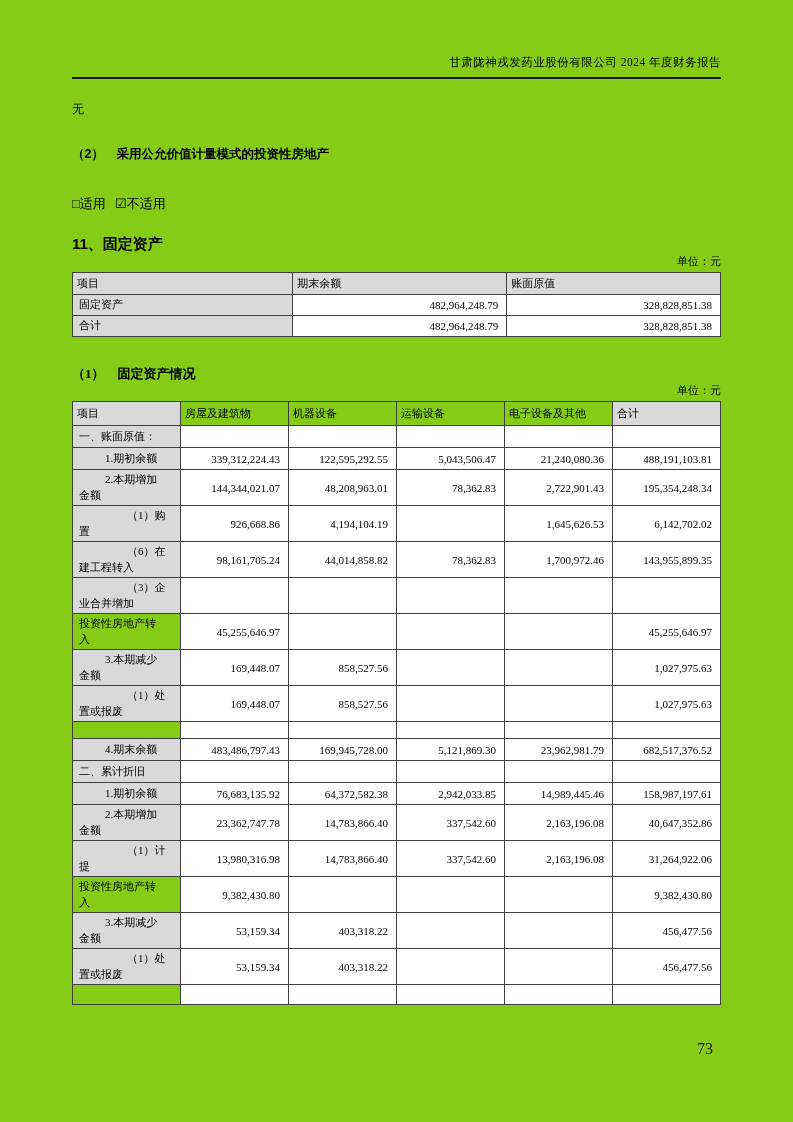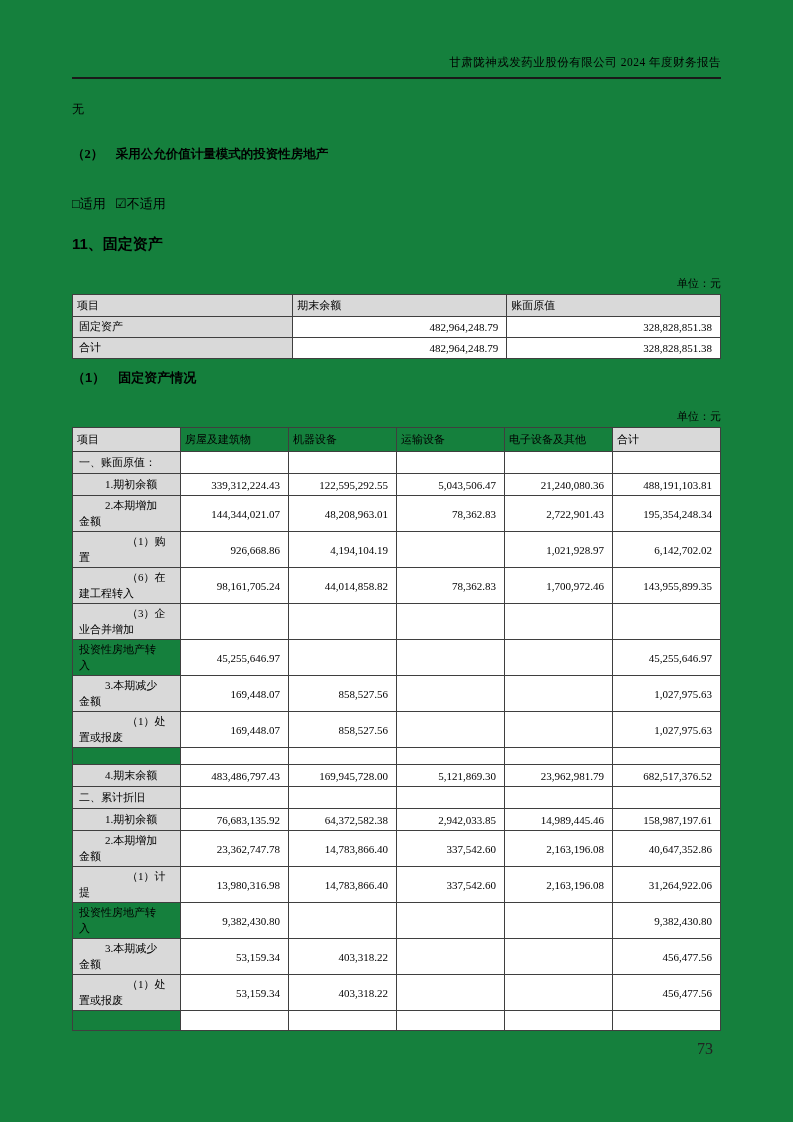--- a/index.html
+++ b/index.html
@@ -1,55 +1,54 @@
 <!DOCTYPE html>
 <html><head>
 <meta charset="utf-8">
 <style>
   * { margin:0; padding:0; box-sizing:border-box; }
   html,body { background:#e8e8e8; }
   .page {
     position:relative;
     width:793px; height:1122px;
     margin:0 auto;
-    background:#15803d;
+    background:#84cc16;
     font-family:"Liberation Serif","DejaVu Serif",serif;
     color:#000;
     overflow:hidden;
   }
   .content { padding:55px 72px 0 72px; }
 
   .doc-header {
     text-align:right;
     font-size:11.5px;
     letter-spacing:0.5px;
     padding-bottom:7px;
     border-bottom:2px solid #1a1a1a;
   }
 
   .none-text { margin-top:22px; font-size:12px; }
 
   .h-sub {
     margin-top:28px;
     font-size:12.5px;
     font-weight:bold;
-    font-family:Liberation Serif, serif;
+    font-family:Liberation Sans, sans-serif;
   }
   .check-line { margin-top:32px; font-size:13px; }
   .check-line .opt { margin-right:6px; }
 
   .h-main {
     margin-top:22px;
     font-size:15px;
     font-weight:bold;
     font-family:"Liberation Sans","DejaVu Sans",sans-serif;
   }
 
   .unit-line {
-    margin-top:22px;
     margin-bottom:3px;
     text-align:right;
     font-size:11px;
   }
 
   table {
     width:100%;
     border-collapse:collapse;
     table-layout:fixed;
     font-size:11px;
@@ -77,21 +76,21 @@
     text-align:right;
     padding:1px 8px 1px 2px;
     background:#fff;
   }
 
   #t1 col.c0 { width:34%; }
   #t1 col.c1 { width:33%; }
   #t1 col.c2 { width:33%; }
   #t2 col { width:16.66%; }
 
-  .sect-detail { margin-top:10px; }
+  .sect-detail { margin-top:28px;font-family:Liberation Serif, serif; }
 
   .page-number {
     position:absolute;
     top:1040px;
     right:80px;
     font-size:16px;
     color:#222;
   }
 </style>
 </head>
@@ -192,21 +191,21 @@
             <td class="val">78,362.83</td>
             <td class="val">2,722,901.43</td>
             <td class="val">195,354,248.34</td>
           </tr>
           <tr style="height: 36px;">
             <td class="lbl shade ind2">（1）购
 置</td>
             <td class="val">926,668.86</td>
             <td class="val">4,194,104.19</td>
             <td class="val"></td>
-            <td class="val">1,021,928.97</td>
+            <td class="val">1,645,626.53</td>
             <td class="val">6,142,702.02</td>
           </tr>
           <tr style="height: 36px;">
             <td class="lbl shade ind2">（6）在
 建工程转入</td>
             <td class="val">98,161,705.24</td>
             <td class="val">44,014,858.82</td>
             <td class="val">78,362.83</td>
             <td class="val">1,700,972.46</td>
             <td class="val">143,955,899.35</td>

